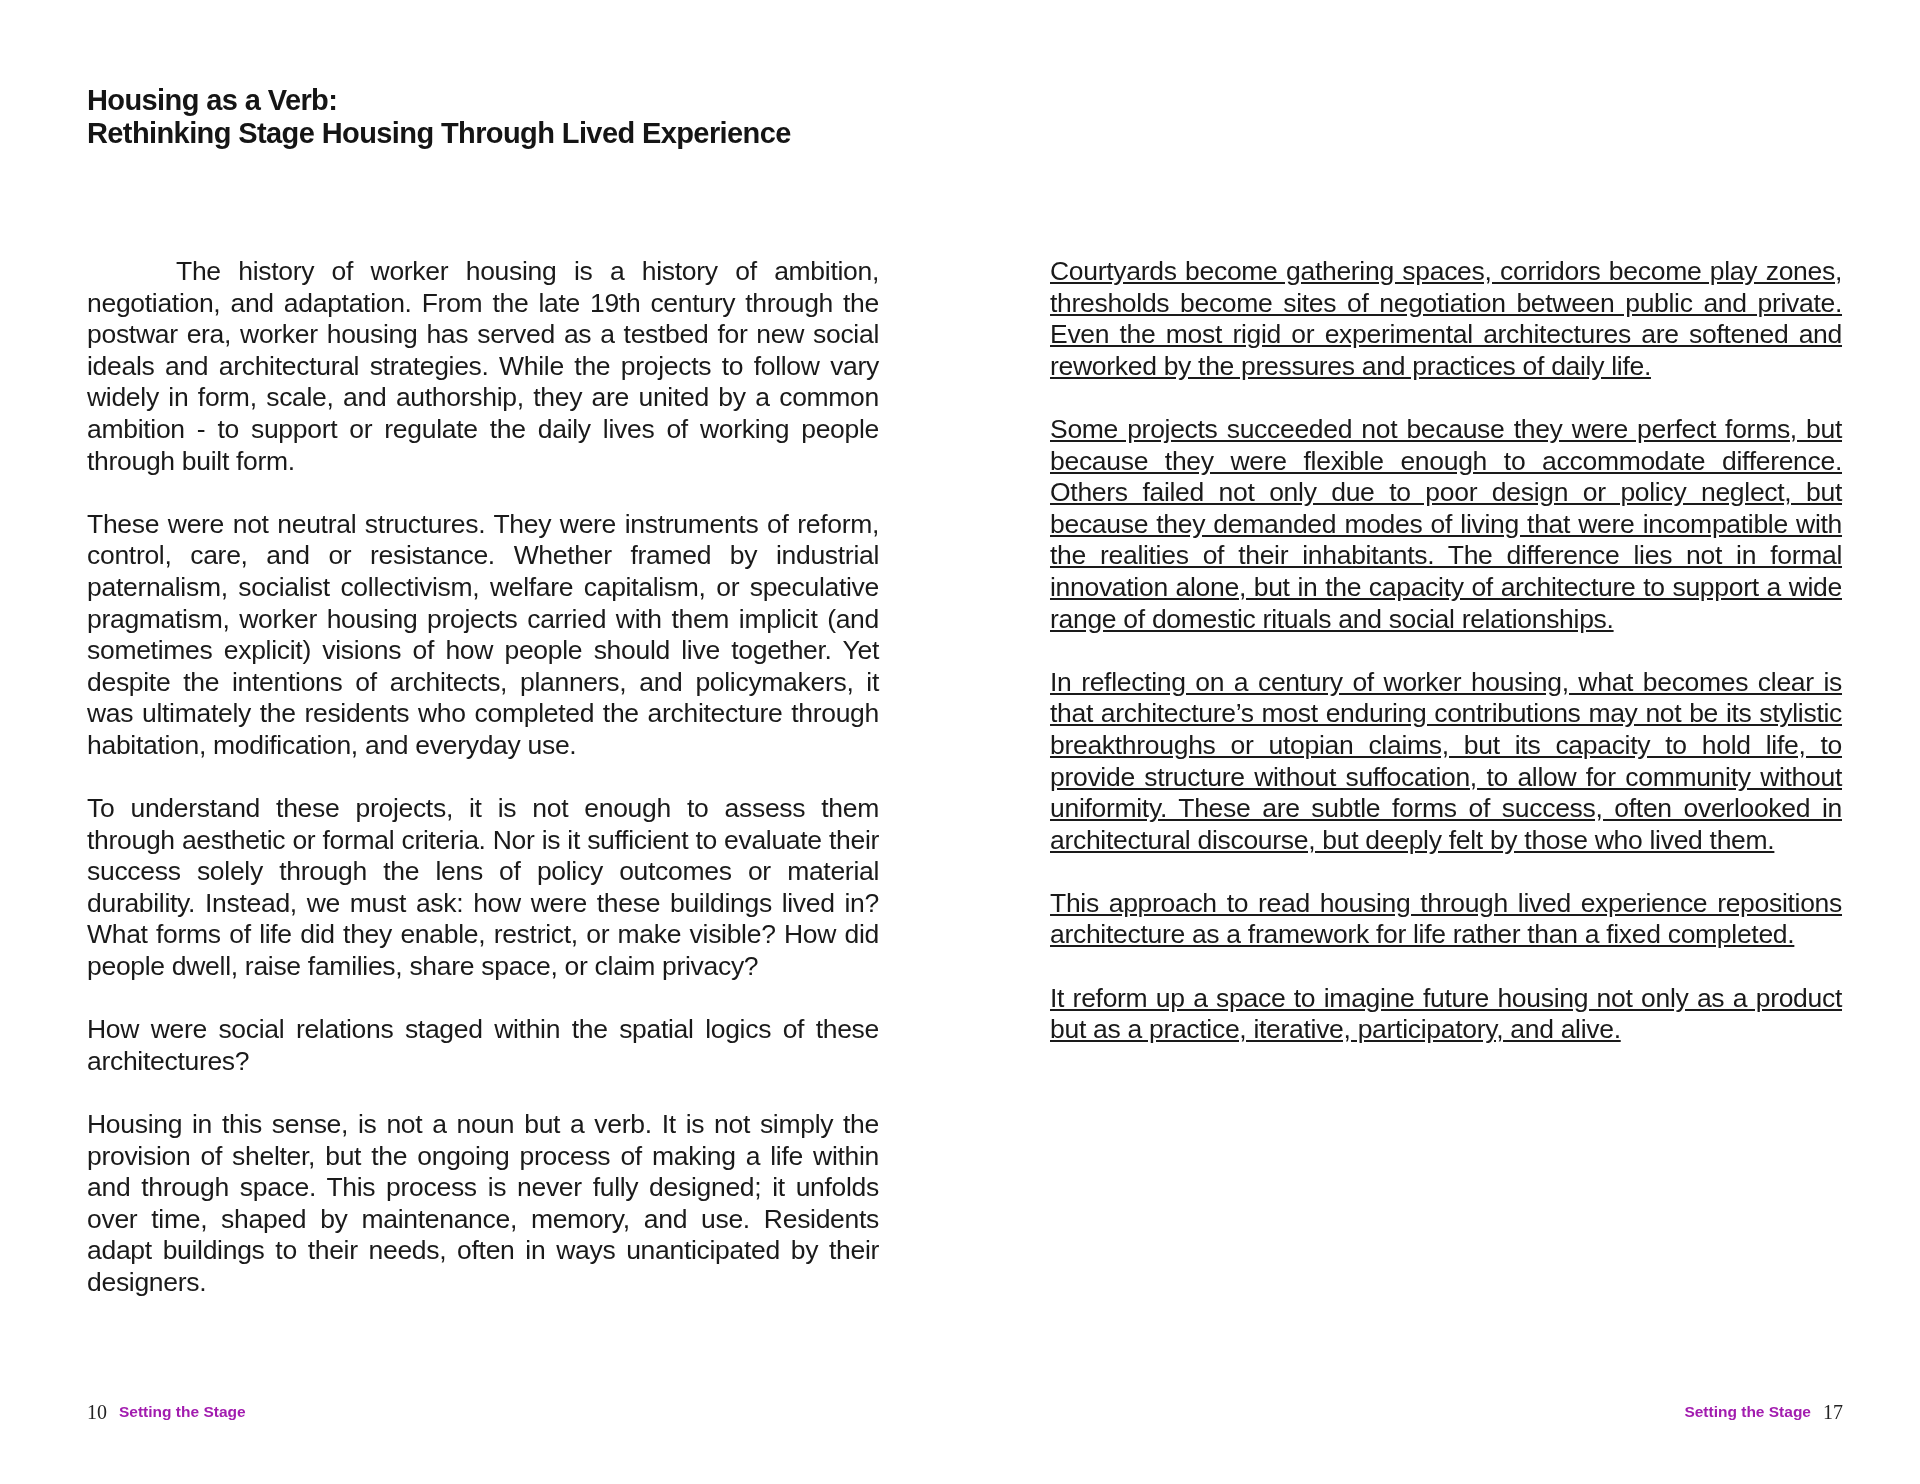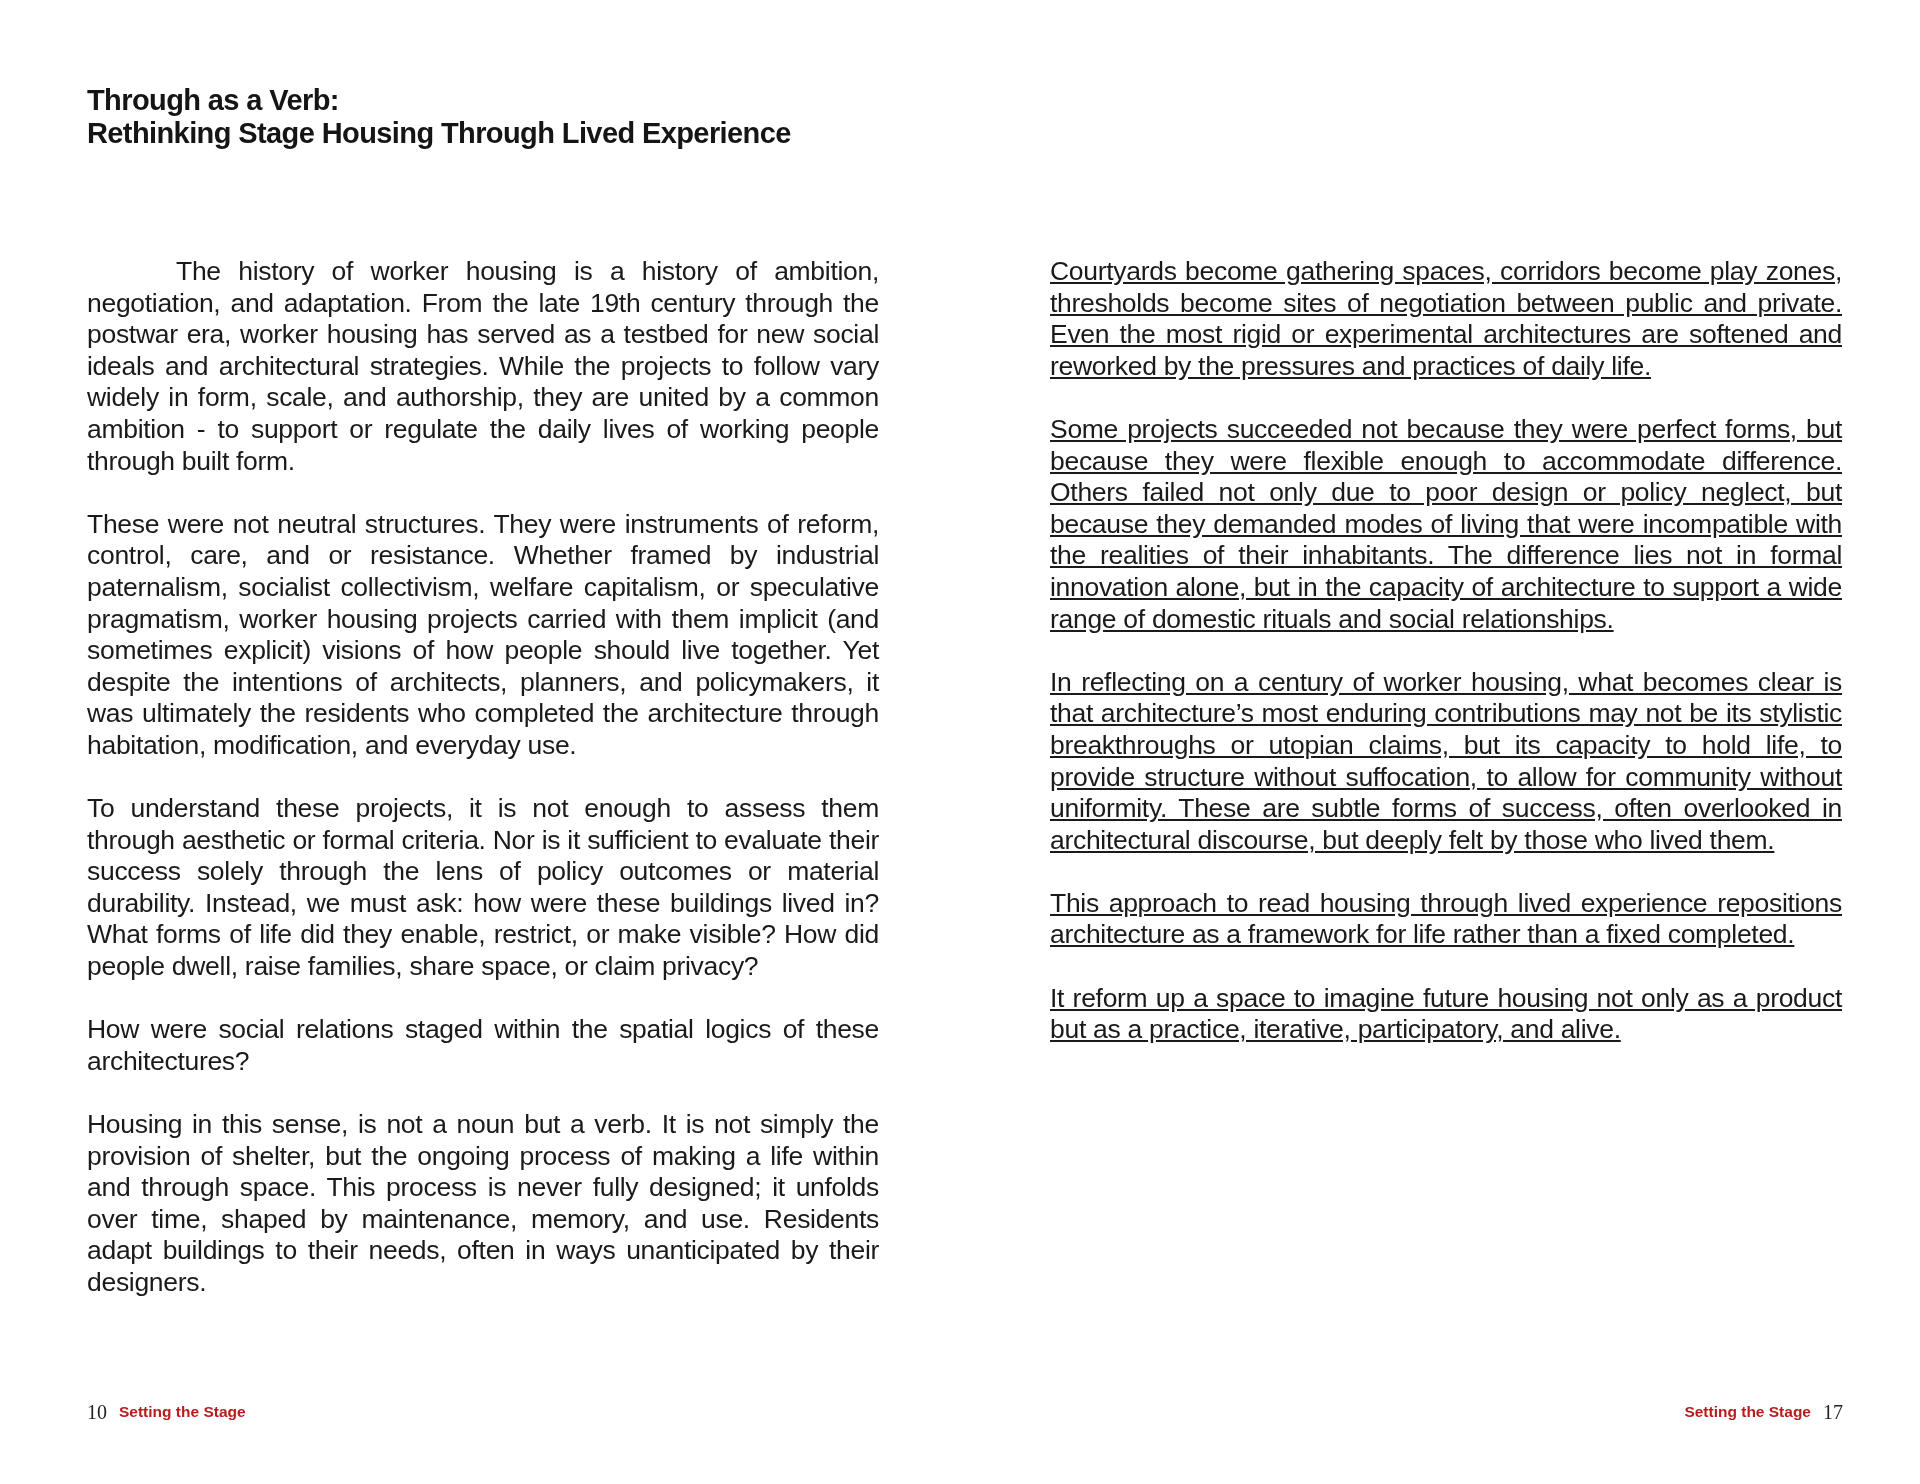--- a/index.html
+++ b/index.html
@@ -29,29 +29,29 @@
     .col p { margin: 0 0 31.6px 0; }
     .col p.indent { text-indent: 89px; }
 
     .footer {
       position: absolute; top: 1402px; font-size: 15px; line-height: 20px;
       display: flex; align-items: center; gap: 12px;
     }
     .footer.left { left: 87px; }
     .footer.right { right: 77px; }
     .page-num { font-family: "Liberation Serif", "DejaVu Serif", serif; font-size: 20px; color: #222; }
-    .running-head { font-weight: bold; font-size: 15.5px; color: #b91c1c; }
+    .running-head { font-weight: bold; font-size: 15.5px; color: #a21caf; }
   </style>
 </head>
 <body>
 
 <div class="spread">
 
   <h1 class="title">
-    <span>Through as a Verb:</span>
+    <span>Housing as a Verb:</span>
     <span>Rethinking Stage Housing Through Lived Experience</span>
   </h1>
 
   <div class="col left">
     <p class="indent">The history of worker housing is a history of ambition, negotiation, and adaptation. From the late 19th century through the postwar era, worker housing has served as a testbed for new social ideals and architectural strategies. While the projects to follow vary widely in form, scale, and authorship, they are united by a common ambition - to support or regulate the daily lives of working people through built form.</p>
     <p>These were not neutral structures. They were instruments of reform, control, care, and or resistance. Whether framed by industrial paternalism, socialist collectivism, welfare capitalism, or speculative pragmatism, worker housing projects carried with them implicit (and sometimes explicit) visions of how people should live together. Yet despite the intentions of architects, planners, and policymakers, it was ultimately the residents who completed the architecture through habitation, modification, and everyday use.</p>
     <p>To understand these projects, it is not enough to assess them through aesthetic or formal criteria. Nor is it sufficient to evaluate their success solely through the lens of policy outcomes or material durability. Instead, we must ask: how were these buildings lived in? What forms of life did they enable, restrict, or make visible? How did people dwell, raise families, share space, or claim privacy?</p>
     <p>How were social relations staged within the spatial logics of these architectures?</p>
     <p>Housing in this sense, is not a noun but a verb. It is not simply the provision of shelter, but the ongoing process of making a life within and through space. This process is never fully designed; it unfolds over time, shaped by maintenance, memory, and use. Residents adapt buildings to their needs, often in ways unanticipated by their designers.</p>
   </div>

